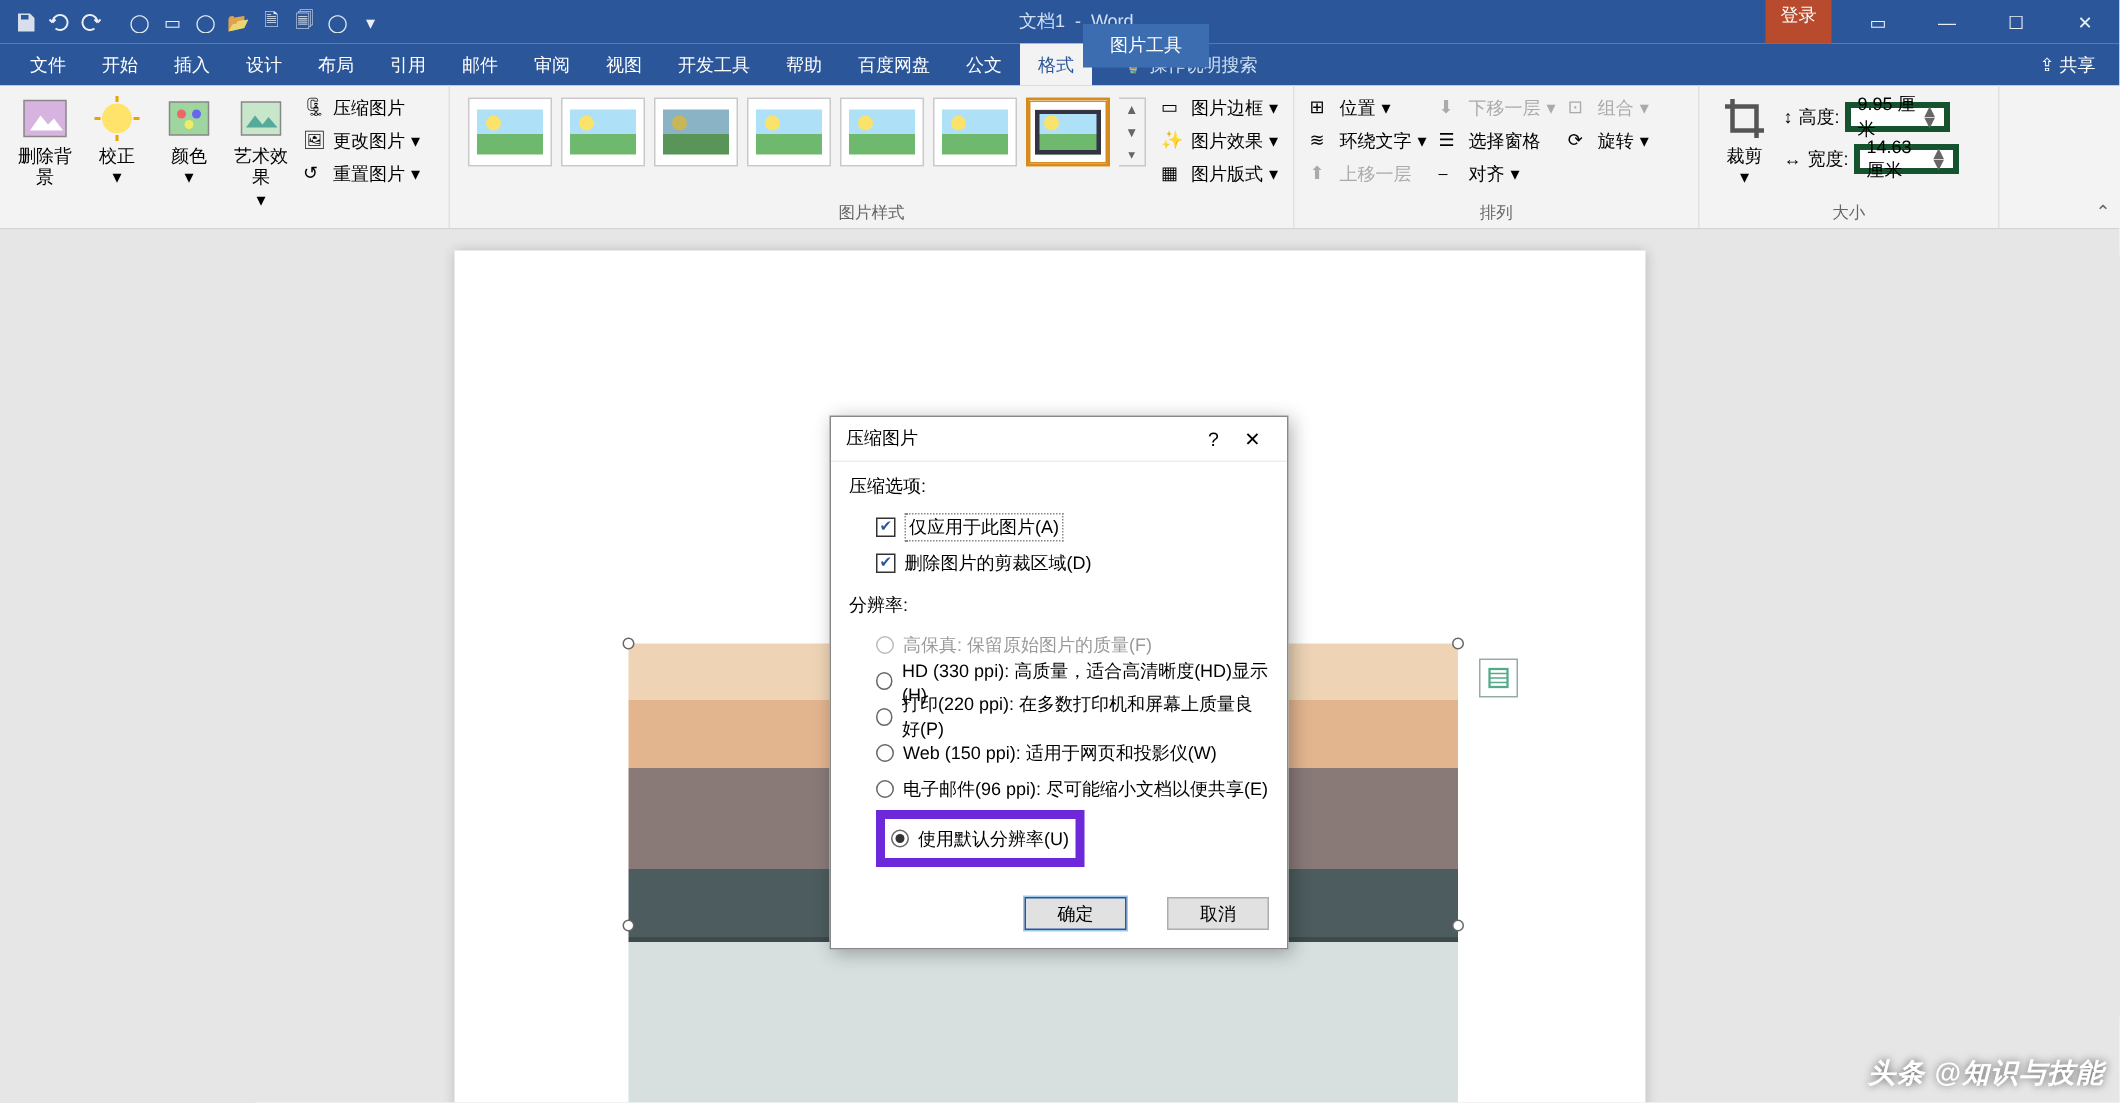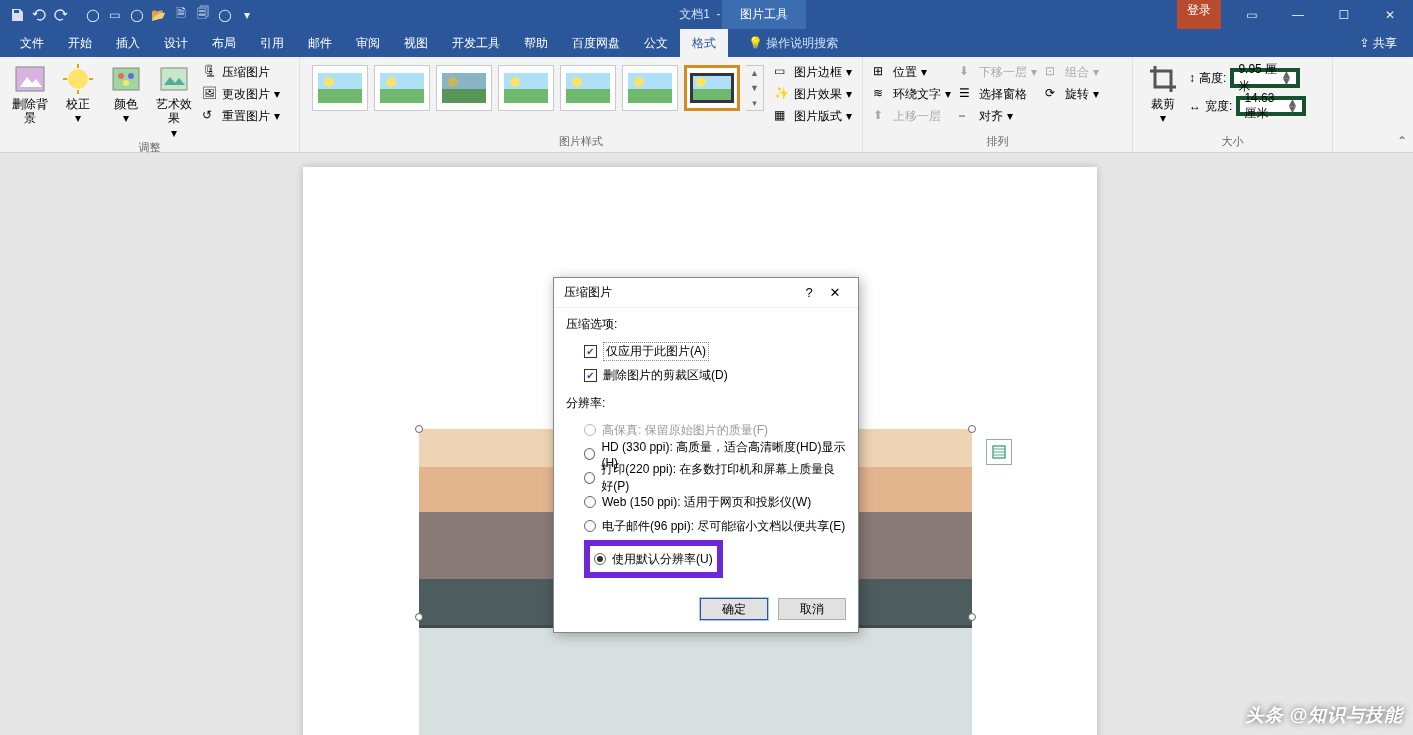--- a/index.html
+++ b/index.html
@@ -2,21 +2,21 @@
 <html><head>
 <meta charset="utf-8">
 <style>
 *{box-sizing:border-box;margin:0;padding:0;font-family:"Microsoft YaHei","Segoe UI",sans-serif;font-size:12px;user-select:none}
 body{width:1413px;height:735px;overflow:hidden;background:#e6e6e6;position:relative}
 .titlebar{height:29px;background:#2b579a;display:flex;align-items:center;color:#fff}
 .qat{display:flex;align-items:center;padding-left:6px}
 .qat-btn{width:22px;height:22px;display:flex;align-items:center;justify-content:center;opacity:.9;cursor:pointer}
 .qat-sep{width:10px}
 .title-center{flex:1;text-align:center;color:#cfe0f4;font-size:12px}
-.title-tools{position:absolute;left:722px;top:0;height:29px;background:#3b6db0;padding:0 18px;display:flex;align-items:center;color:#fff}
+.title-tools{position:absolute;left:722px;top:16px;height:29px;background:#3b6db0;padding:0 18px;display:flex;align-items:center;color:#fff}
 .title-right{display:flex;gap:0}
 .login-btn{background:#b84b2e;padding:2px 10px;margin-right:8px;cursor:pointer}
 .win-btn{width:46px;height:29px;display:flex;align-items:center;justify-content:center;opacity:.9;cursor:pointer}
 .menubar{height:28px;background:#2b579a;display:flex;align-items:center;padding-left:8px;color:#fff}
 .menu-item{padding:0 12px;height:28px;display:flex;align-items:center;cursor:pointer}
 .menu-item.active{background:#f3f3f3;color:#2b579a}
 .help-area{display:flex;align-items:center;margin-left:20px;color:#cfe0f4}
 .share{margin-left:auto;margin-right:16px;color:#fff;cursor:pointer}
 .ribbon{height:96px;background:#f3f3f3;border-bottom:1px solid #d4d4d4;display:flex;position:relative}
 .rgroup{border-right:1px solid #e1e1e1;padding:4px 8px 2px;display:flex;flex-direction:column;justify-content:space-between}
@@ -51,21 +51,21 @@
 .dlg-section{margin-bottom:6px}
 .dlg-indent{padding-left:18px}
 .chk,.rad{display:flex;align-items:center;gap:6px;height:24px;cursor:pointer}
 .chkbox{width:13px;height:13px;border:1px solid #333;display:flex;align-items:center;justify-content:center;font-size:10px;color:#2b579a}
 .radbox{width:12px;height:12px;border:1px solid #666;border-radius:50%;display:flex;align-items:center;justify-content:center}
 .radbox.on::after{content:"";width:6px;height:6px;background:#333;border-radius:50%}
 .rad.dis{color:#9a9a9a}
 .rad.dis .radbox{border-color:#bbb}
 .highlight{border:6px solid #6d28d9;padding:1px 4px;margin:2px 0;display:inline-flex}
 .dotted{border:1px dotted #888;padding:0 2px}
-.dlg-btns{display:flex;justify-content:flex-end;gap:10px;padding:8px 12px 12px}
+.dlg-btns{display:flex;justify-content:flex-end;gap:27px;padding:8px 12px 12px}
 .dlg-btn{width:68px;height:22px;border:1px solid #adadad;background:#e1e1e1;display:flex;align-items:center;justify-content:center;cursor:pointer}
 .dlg-btn.primary{border:1px solid #2b579a;box-shadow:0 0 0 1px #9ecaed}
 .watermark{position:absolute;right:10px;bottom:8px;color:#fff;font-size:18px;font-weight:bold;text-shadow:0 0 6px rgba(0,0,0,.6);letter-spacing:1px;font-style:italic}
 .collapse-caret{position:absolute;right:6px;bottom:4px;color:#666;cursor:pointer}
 svg{display:block}
 </style>
 </head>
 <body>
 
 <div class="titlebar">
@@ -157,21 +157,20 @@
           </svg><span>艺术效果</span> ▾</div>
       <div style="display:flex;flex-direction:column;gap:0">
         <div class="small-row">
             <span class="small-icon">🗜</span>
             <span>压缩图片</span>
           </div>
         <div class="small-row"><span class="small-icon">🖼</span><span>更改图片</span> ▾</div>
         <div class="small-row"><span class="small-icon">↺</span><span>重置图片</span> ▾</div>
       </div>
     </div>
-    <div class="rgroup-label">调整</div>
   </div>
 
   <div class="rgroup" style="flex:0 0 520px">
     <div class="rgroup-body">
       <div class="styles-gallery">
         <div class="style-thumb">
             <div class="thumb-pic"></div>
           </div>
         <div class="style-thumb">
             <div class="thumb-pic"></div>

